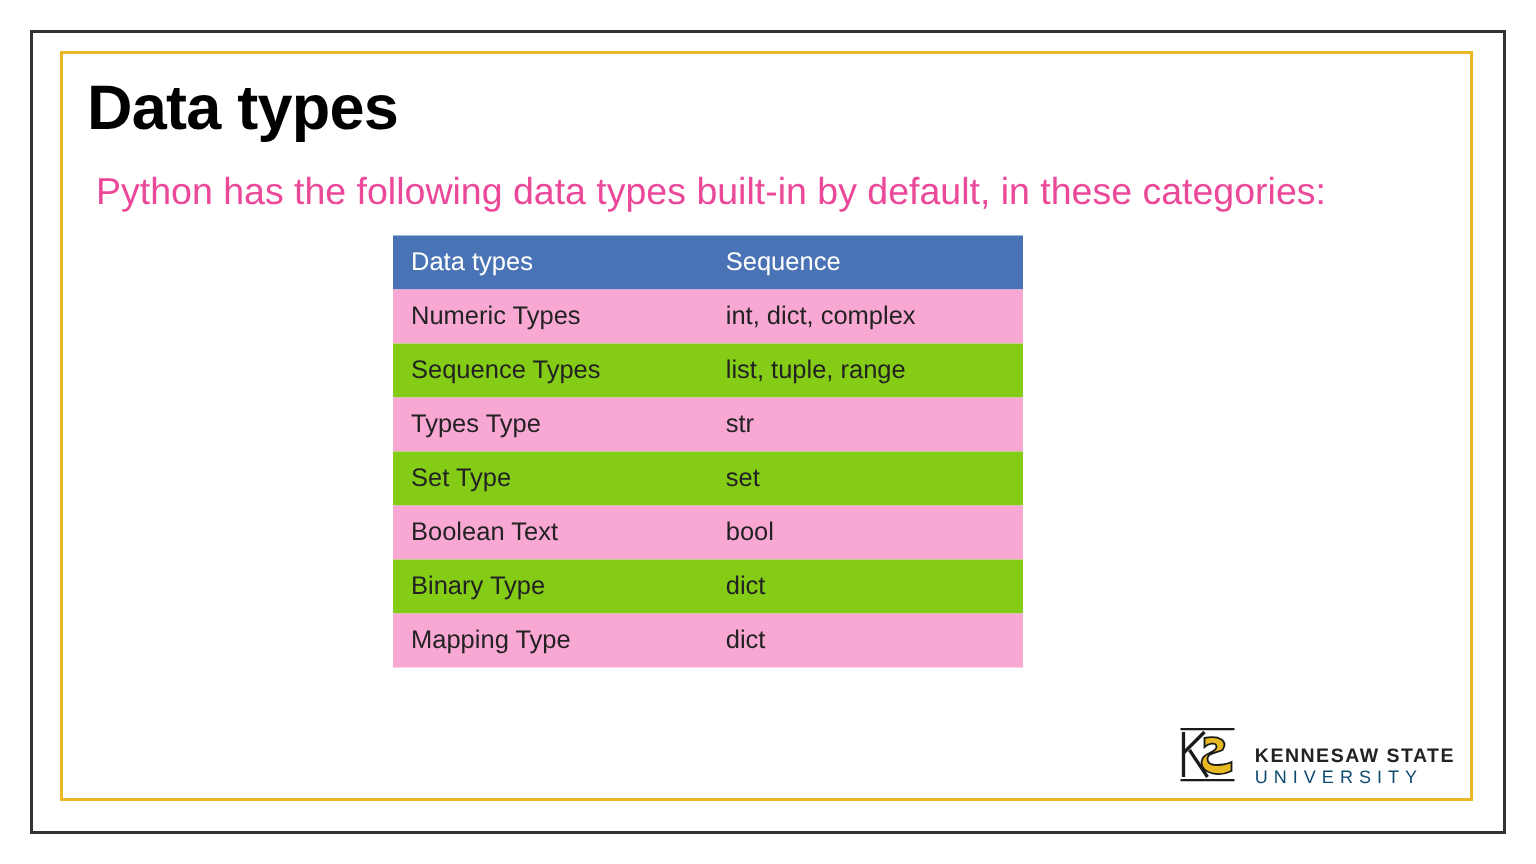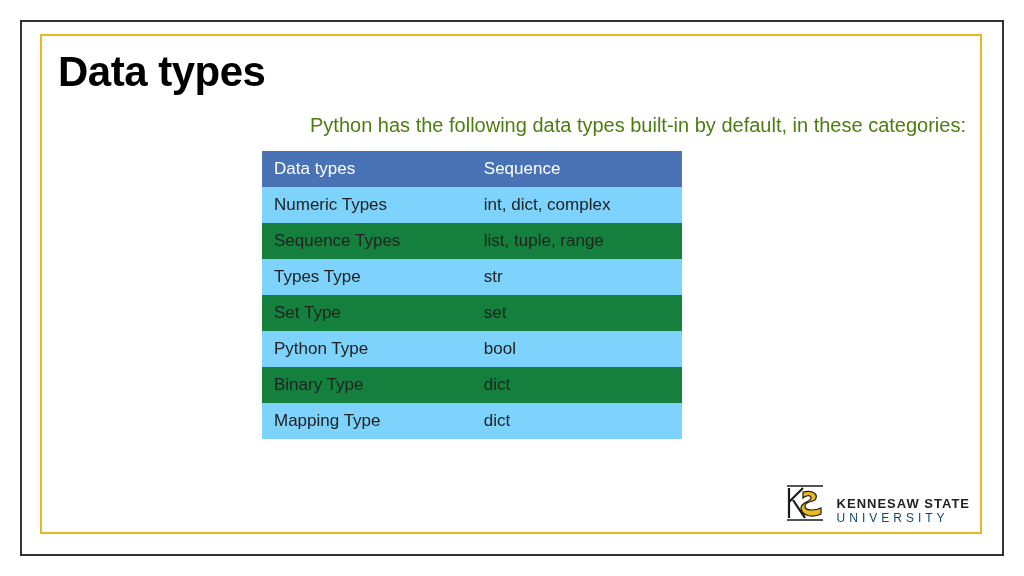--- a/index.html
+++ b/index.html
@@ -34,47 +34,46 @@
     right: 58px;
   }
   .title {
     font-size: 42px;
     font-weight: 700;
     color: #000;
     margin-bottom: 18px;
     letter-spacing: -0.5px;
   }
   .intro {
-    font-size: 20px;
-    color: #4d7c0f;
+    font-size: 25px;
+    color: #ec4899;
     margin-bottom: 14px;
     margin-left: 6px;
-    text-align: right;
   }
   .table {
     margin-left: 204px;
     border-collapse: collapse;
     width: 420px;
   }
   .table th, .table td {
     text-align: left;
     padding: 8px 12px;
     font-size: 17px;
     font-weight: 400;
   }
   .table th {
     background: #4a73b6;
     color: #fff;
     font-weight: 400;
   }
   .table td {
     color: #222;
   }
-  .row-odd td { background: #7dd3fc; }
-  .row-even td { background: #15803d; }
+  .row-odd td { background: #f9a8d4; }
+  .row-even td { background: #84cc16; }
   .logo {
     position: absolute;
     bottom: 52px;
     right: 54px;
     display: flex;
     align-items: flex-end;
     gap: 10px;
   }
   .logo-mark {
     width: 44px;
@@ -127,21 +126,21 @@
       </tr>
       <tr class="row-odd">
         <td>Types Type</td>
         <td>str</td>
       </tr>
       <tr class="row-even">
         <td>Set Type</td>
         <td>set</td>
       </tr>
       <tr class="row-odd">
-        <td>Python Type</td>
+        <td>Boolean Text</td>
         <td>bool</td>
       </tr>
       <tr class="row-even">
         <td>Binary Type</td>
         <td>dict</td>
       </tr>
       <tr class="row-odd">
         <td>Mapping Type</td>
         <td>dict</td>
       </tr>

